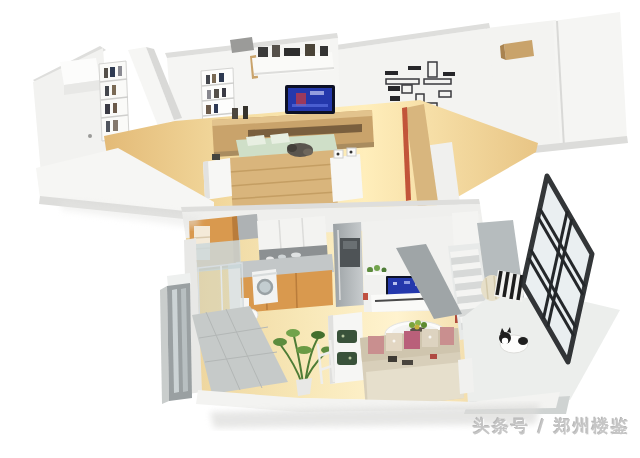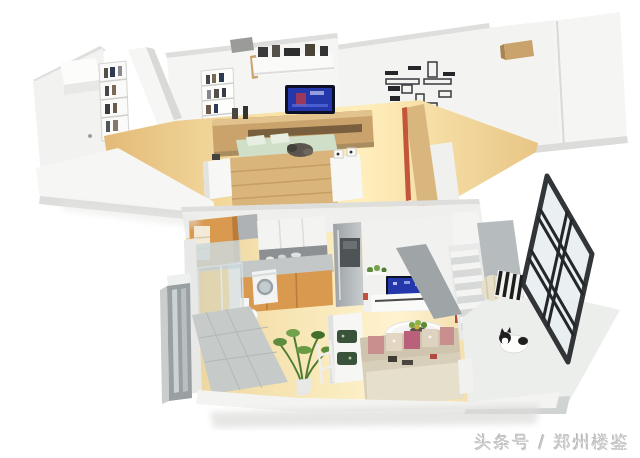--- a/index.html
+++ b/index.html
@@ -1,21 +1,21 @@
 <!DOCTYPE html>
 <html style="--background: #ffffff; --wall-white: #f3f3f1; --wall-shadow: #dededc; --wood-floor: #f2ddab; --wood-furniture: #c9a36b; --wood-bed: #d9b57c; --cabinet-orange: #d9994e; --mint-bedding: #cfdfc8; --tv-screen-blue: #2438ac; --stair-gray: #9fa5a7; --window-frame-black: #24272a; --glass-blue: #e9eef1; --sofa-beige: #d8cfba; --plant-green: #5d8c3e; --accent-red: #c2553a; --watermark-gray: #c3c3c3;"><head>
 <meta charset="utf-8">
 <style>
   html,body{margin:0;padding:0;background:#fff;}
   body{font-family:"DejaVu Sans","Liberation Sans",sans-serif;}
   #stage{position:relative;width:640px;height:458px;background:var(--background,#fff);overflow:hidden;}
   #render{position:absolute;left:0;top:0;}
   #watermark{
-    position:absolute;right:10px;bottom:4px;
-    font-size:17px;font-weight:normal;letter-spacing:2px;
+    position:absolute;right:10px;bottom:20px;
+    font-size:17px;font-weight:bold;letter-spacing:2px;
     color:var(--watermark-gray,#c3c3c3);
     text-shadow:1px 1px 0 #ffffff,-1px -1px 0 #b5b5b5;
     opacity:.95;user-select:none;
   }
   .wwall{fill:var(--wall-white,#f3f3f1);}
   .wshade{fill:var(--wall-shadow,#dededc);}
   .wood{fill:var(--wood-furniture,#c9a36b);}
   .mint{fill:var(--mint-bedding,#cfdfc8);}
   .tvblue{fill:var(--tv-screen-blue,#2438ac);}
 </style>

